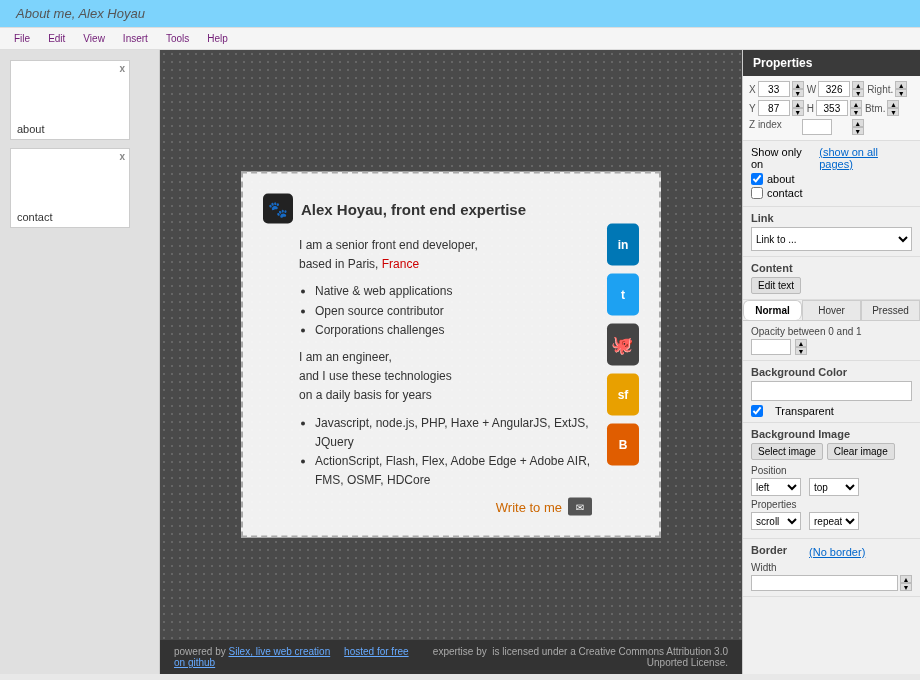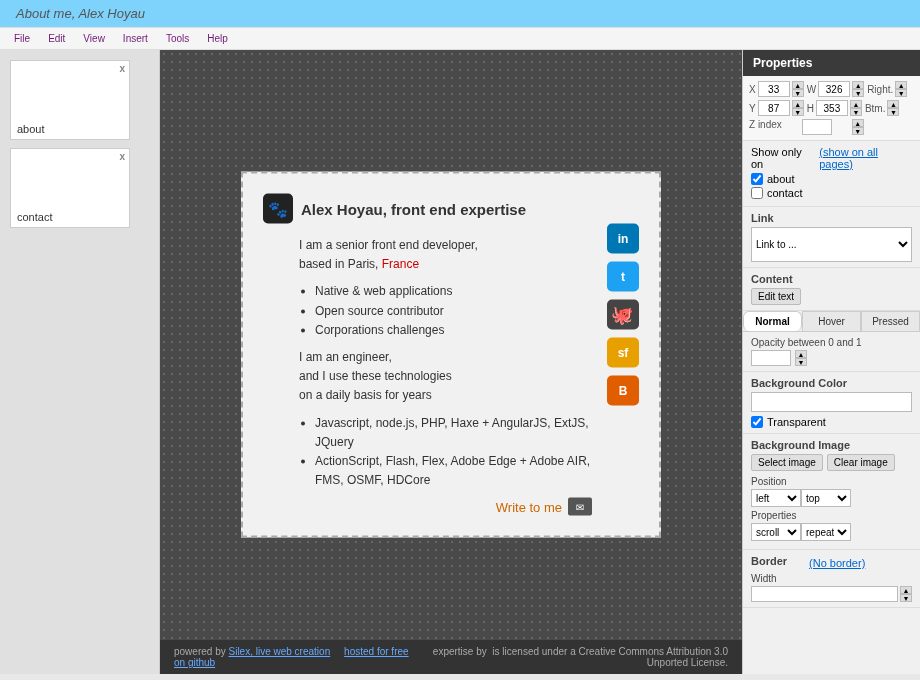--- a/index.html
+++ b/index.html
@@ -158,21 +158,21 @@
     
     #card-right {
       display: flex;
       flex-direction: column;
       gap: 8px;
       justify-content: flex-start;
       padding-top: 30px;
     }
     .social-icon {
       width: 32px;
-      height: 30px;
+      height: 42px;
       border-radius: 5px;
       display: flex;
       align-items: center;
       justify-content: center;
       color: white;
       font-size: 12px;
       font-weight: bold;
       cursor: pointer;
     }
     .social-linkedin { background: #0077b5; }
@@ -279,21 +279,21 @@
     .checkbox-row {
       display: flex;
       align-items: center;
       gap: 4px;
       margin-bottom: 2px;
     }
     input[type=checkbox] { width: 12px; height: 12px; }
 
     .link-select {
       width: 100%;
-      height: 35px;
+      height: 24px;
       font-size: 10px;
       border: 1px solid #bbb;
       background: white;
     }
 
     .tab-row {
       display: flex;
       border-bottom: 1px solid #ccc;
     }
     .tab-btn {
@@ -331,35 +331,35 @@
       width: 100%;
       height: 20px;
       border: 1px solid #bbb;
       background: white;
       margin-bottom: 4px;
     }
 
     .transparent-row {
       display: flex;
       align-items: flex-end;
-      gap: 4px;
+      gap: 12px;
     }
 
     .small-btn {
       padding: 2px 6px;
       font-size: 10px;
       background: #e0e0e0;
       border: 1px solid #bbb;
       cursor: pointer;
       border-radius: 2px;
     }
 
     .pos-row {
       display: flex;
-      gap: 0;
+      gap: 8px;
       margin-bottom: 3px;
       align-items: flex-end;
     }
     .pos-select {
       width: 50px;
       height: 18px;
       font-size: 10px;
       border: 1px solid #bbb;
       background: white;
     }

